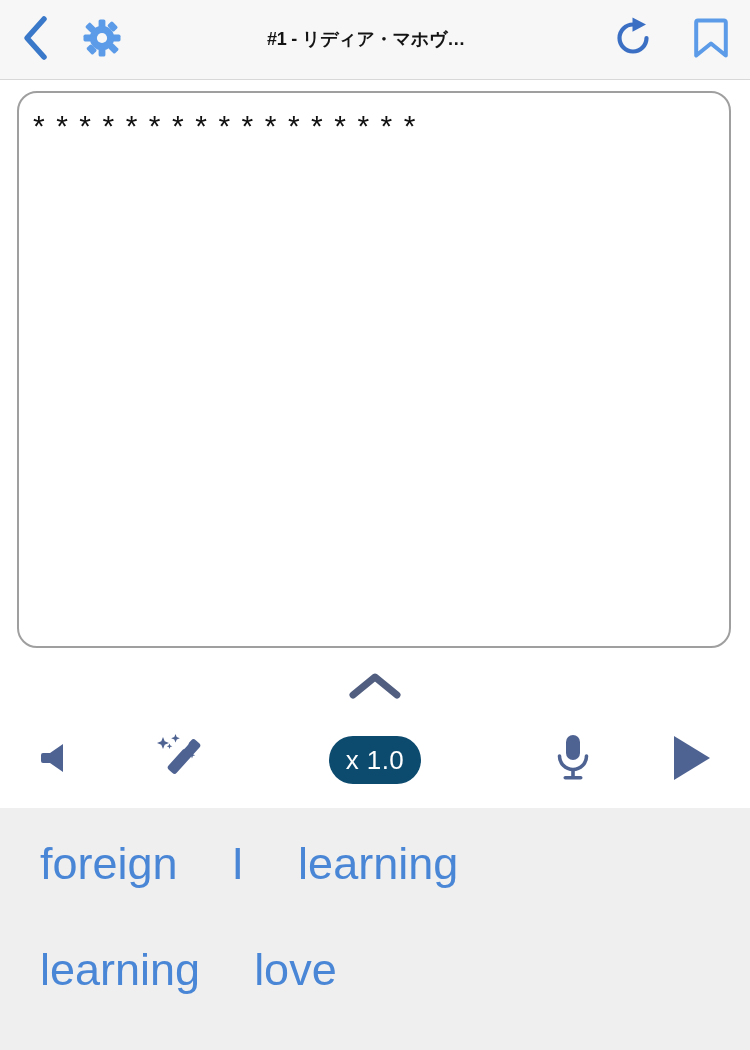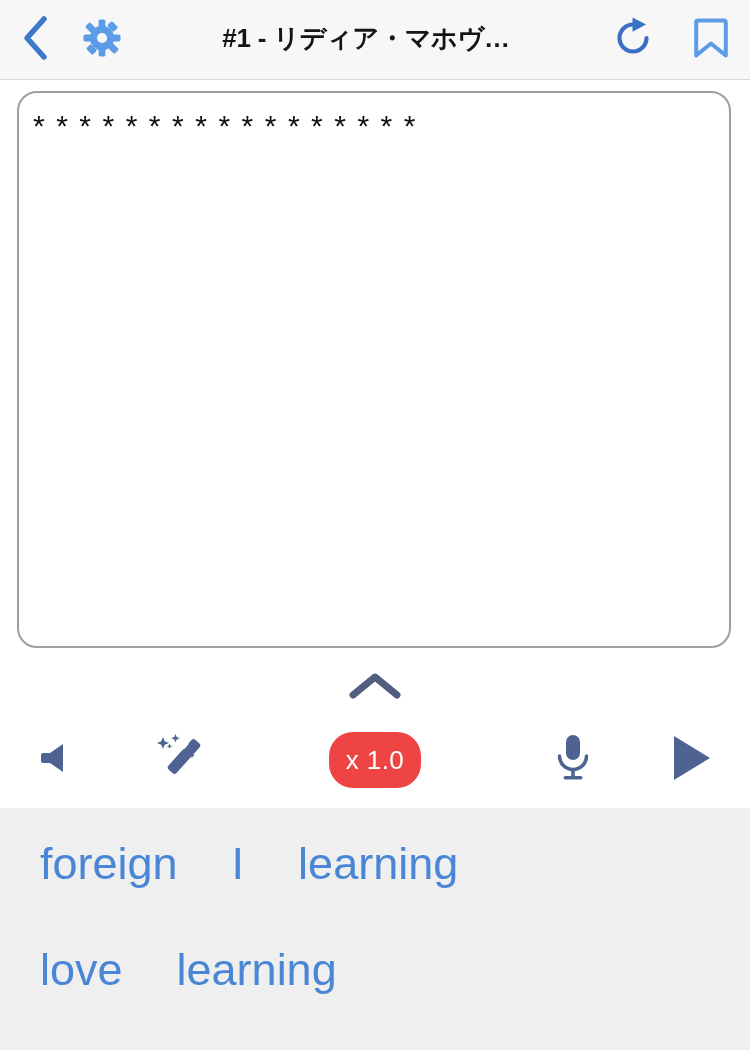--- a/index.html
+++ b/index.html
@@ -36,21 +36,21 @@
     cursor: pointer;
   }
   #back-button      { width: 62px; padding-left: 4px; }
   #settings-button  { width: 72px; }
   #refresh-button   { width: 78px; }
   #bookmark-button  { width: 78px; }
 
   #header-title {
     flex: 1 1 auto;
     text-align: center;
-    font-size: 26px;
+    font-size: 18px;
     font-weight: bold;
     color: #141414;
     letter-spacing: -0.2px;
     white-space: nowrap;
     overflow: hidden;
     text-overflow: clip;
     padding: 0 2px;
     margin-top: -2px;
   }
 
@@ -112,24 +112,24 @@
     cursor: pointer;
   }
   #speaker-button   { width: 118px; }
   #magic-button     { flex: 0 0 118px; }
   #speed-wrap       { flex: 1 1 auto; display:flex; align-items:center; justify-content:center; height:96px;}
   #mic-button       { flex: 0 0 118px; }
   #play-button      { flex: 0 0 118px; }
 
   #speed-button {
     min-width: 92px;
-    height: 56px;
+    height: 48px;
     padding: 5px 12px;
     border-radius: 24px;
-    background: #ef4444;
+    background: #0c4a6e;
     color: #ffffff;
     font-size: 26px;
     display: flex;
     align-items: center;
     justify-content: center;
     cursor: pointer;
     box-sizing: border-box;
     letter-spacing: 0.4px;
   }
 
@@ -272,16 +272,16 @@
   </div>
 </div>
 
 <div id="word-bank">
   <div class="word-row">
     <span class="word-chip">foreign</span>
     <span class="word-chip">I</span>
     <span class="word-chip">learning</span>
   </div>
   <div class="word-row">
+    <span class="word-chip">learning</span>
     <span class="word-chip">love</span>
-    <span class="word-chip">learning</span>
   </div>
 </div>
 
 </body></html>

